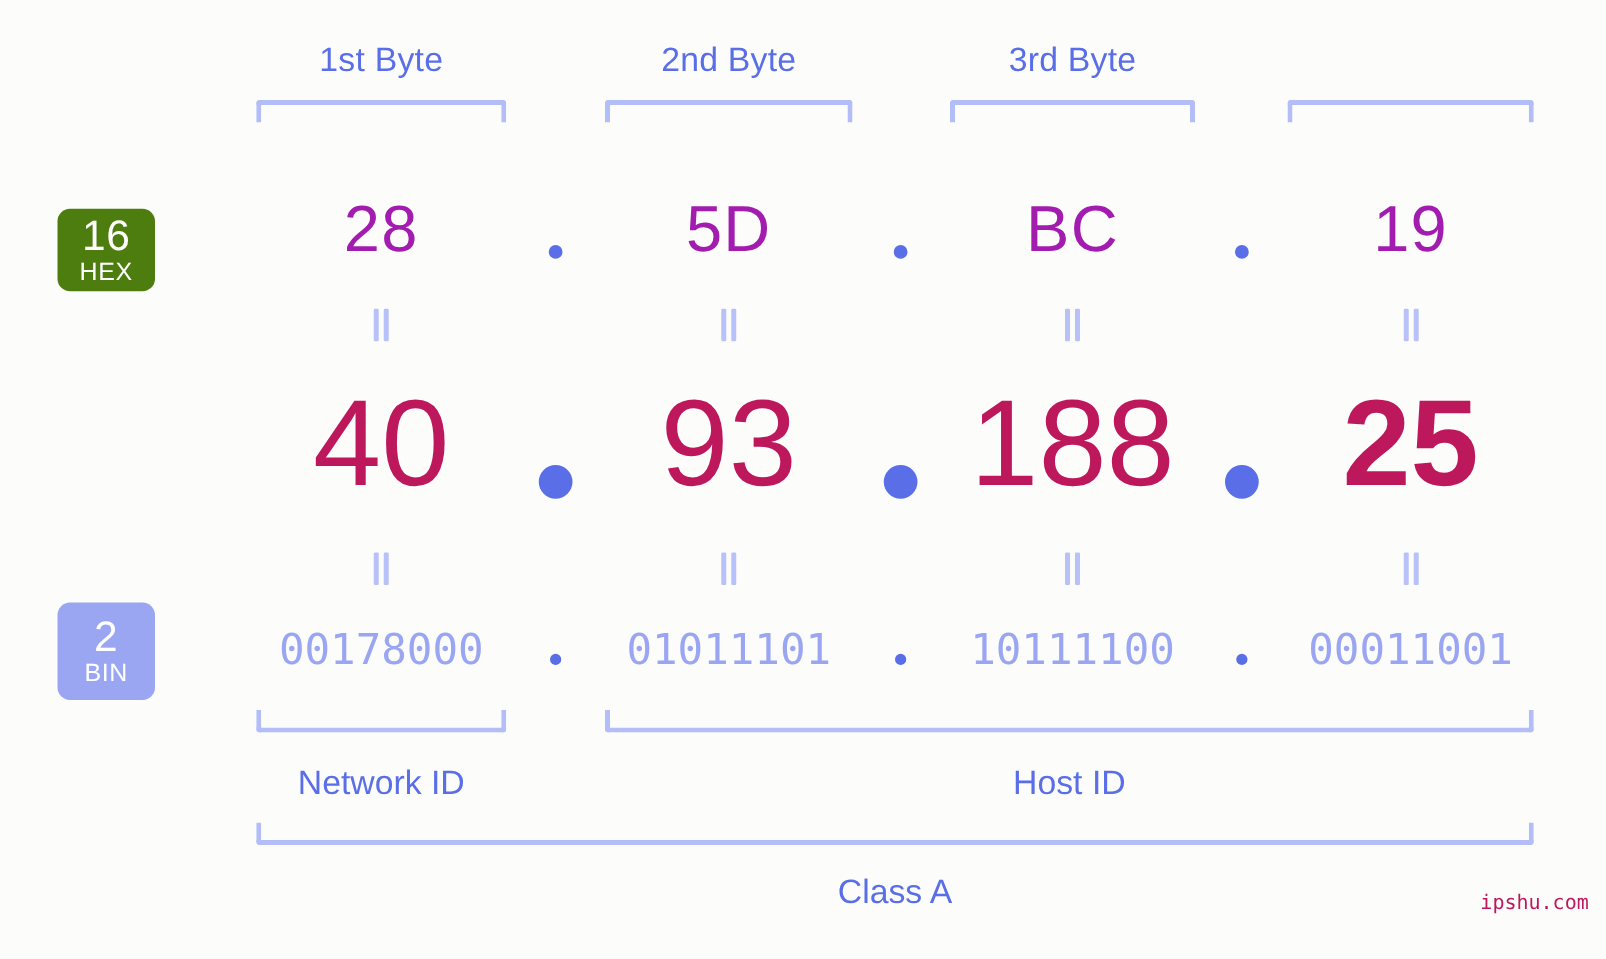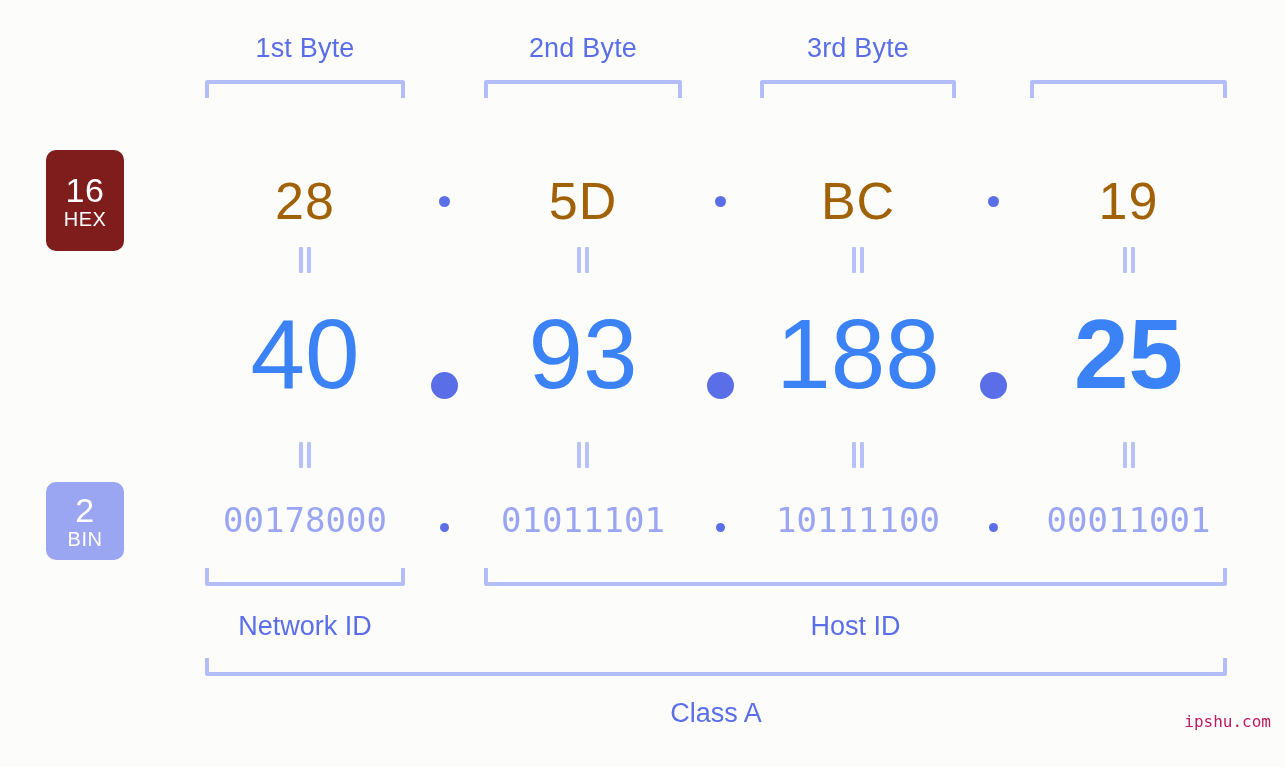--- a/index.html
+++ b/index.html
@@ -69,42 +69,42 @@
     font-size: 34px;
     font-weight: 400;
     letter-spacing: 0.5px;
   }
   .badge .nm {
     font-size: 20px;
     font-weight: 400;
     margin-top: 2px;
     letter-spacing: 0.5px;
   }
-  #badge-hex { top: 150px; height: 101px; background: #7f1d1d; }
+  #badge-hex { top: 167px; height: 66px; background: #4d7c0f; }
   #badge-dec { top: 313px; height: 88px; background: #8490ee; }
   #badge-bin { top: 482px; height: 78px; background: #9aa6f2; }
 
   
   .cell {
     position: absolute;
     text-align: center;
     white-space: nowrap;
     line-height: 1;
   }
 
   .hex-row .cell {
     font-size: 52px;
-    color: #a16207;
-    top: 175px;
+    color: #a21caf;
+    top: 158px;
     letter-spacing: 1px;
   }
 
   .dec-row .cell {
     font-size: 98px;
-    color: #3b82f6;
+    color: #be185d;
     top: 305px;
     letter-spacing: 0px;
   }
 
   .bin-row .cell {
     font-size: 34px;
     color: #9aa6f2;
     top: 503px;
     font-family: "DejaVu Sans Mono", monospace;
     letter-spacing: 0px;

